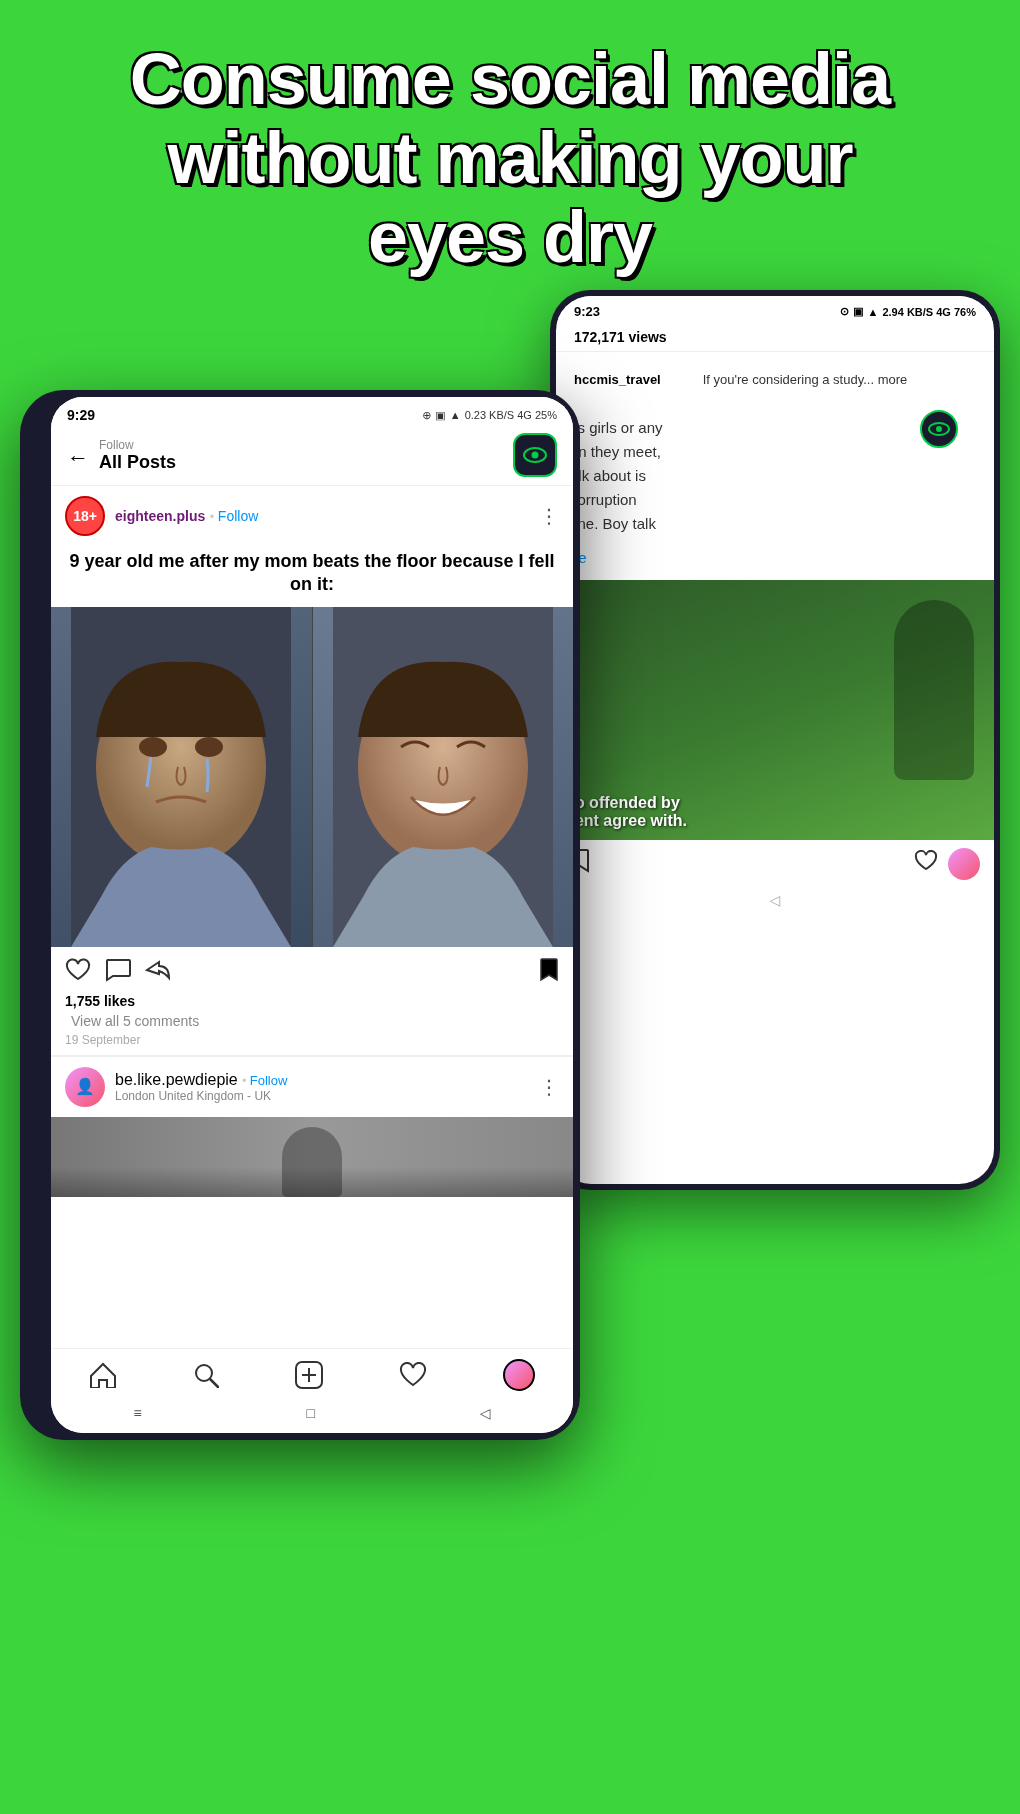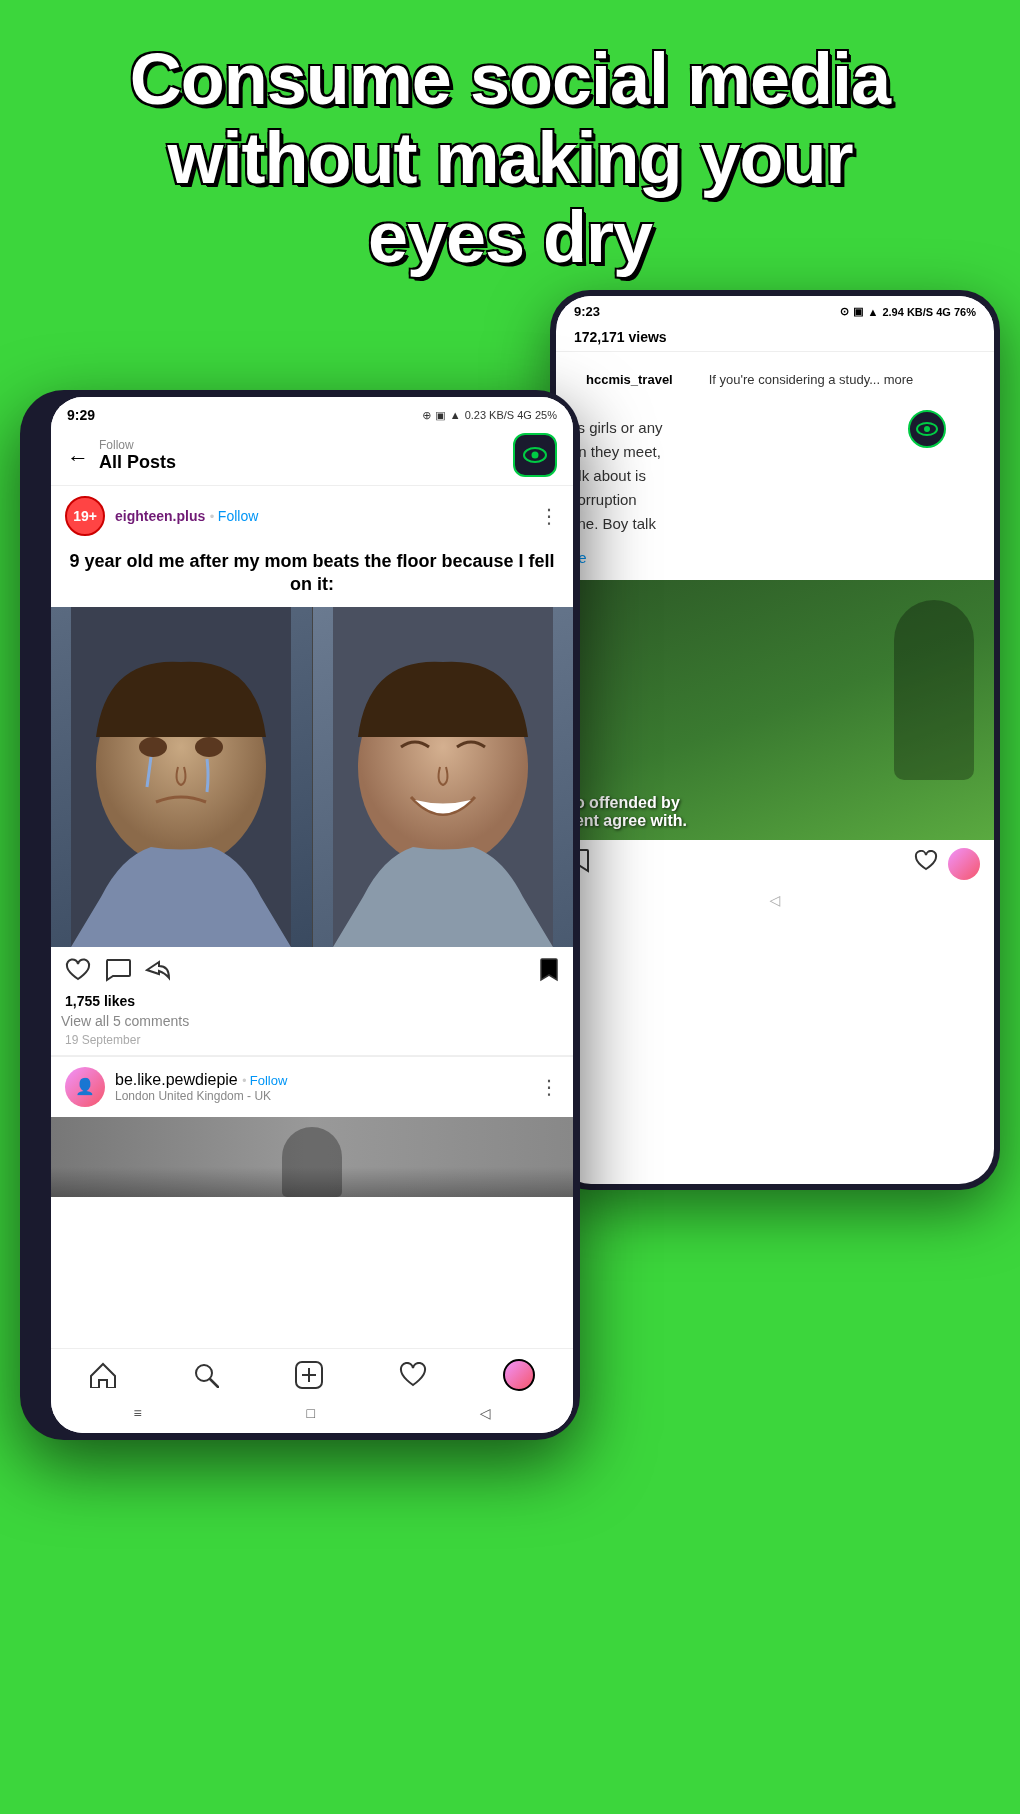--- a/index.html
+++ b/index.html
@@ -69,25 +69,26 @@
       font-weight: 600;
     }
     .views-text {
       font-size: 14px;
       font-weight: 700;
       color: #000;
       padding: 6px 18px;
       border-bottom: 1px solid #eee;
     }
     .caption-row {
-      padding: 8px 30px;
+      padding: 8px 18px;
       font-size: 13px;
       color: #333;
       display: flex;
       align-items: center;
+      gap: 6px;
     }
     .eye-badge-back {
       position: absolute;
       top: 50px;
       right: 18px;
       width: 42px;
       height: 42px;
       background: #1a1a2e;
       border-radius: 50%;
       display: flex;
@@ -286,21 +287,21 @@
       align-items: center;
       gap: 14px;
     }
     .likes-count {
       padding: 2px 14px;
       font-size: 14px;
       font-weight: 700;
       color: #000;
     }
     .view-comments {
-      padding: 2px 10px;
+      padding: 2px 20px;
       font-size: 14px;
       color: #888;
     }
     .post-date {
       padding: 2px 14px 8px;
       font-size: 12px;
       color: #aaa;
     }
 
     
@@ -532,21 +533,21 @@
       </div>
     </div>
 
     <div class="post-scroll">
 
       <div class="post-1">
 
         <div class="post-header">
           <div class="post-user">
             <div class="user-avatar-18">
-              <span>19+</span>
+              <span>18+</span>
             </div>
             <div>
               <span class="user-name">eighteen.plus</span>
               <span style="color:#ccc;font-size:13px;"> • </span>
               <span class="follow-link">Follow</span>
             </div>
           </div>
           <span class="more-dots">⋮</span>
         </div>
 

